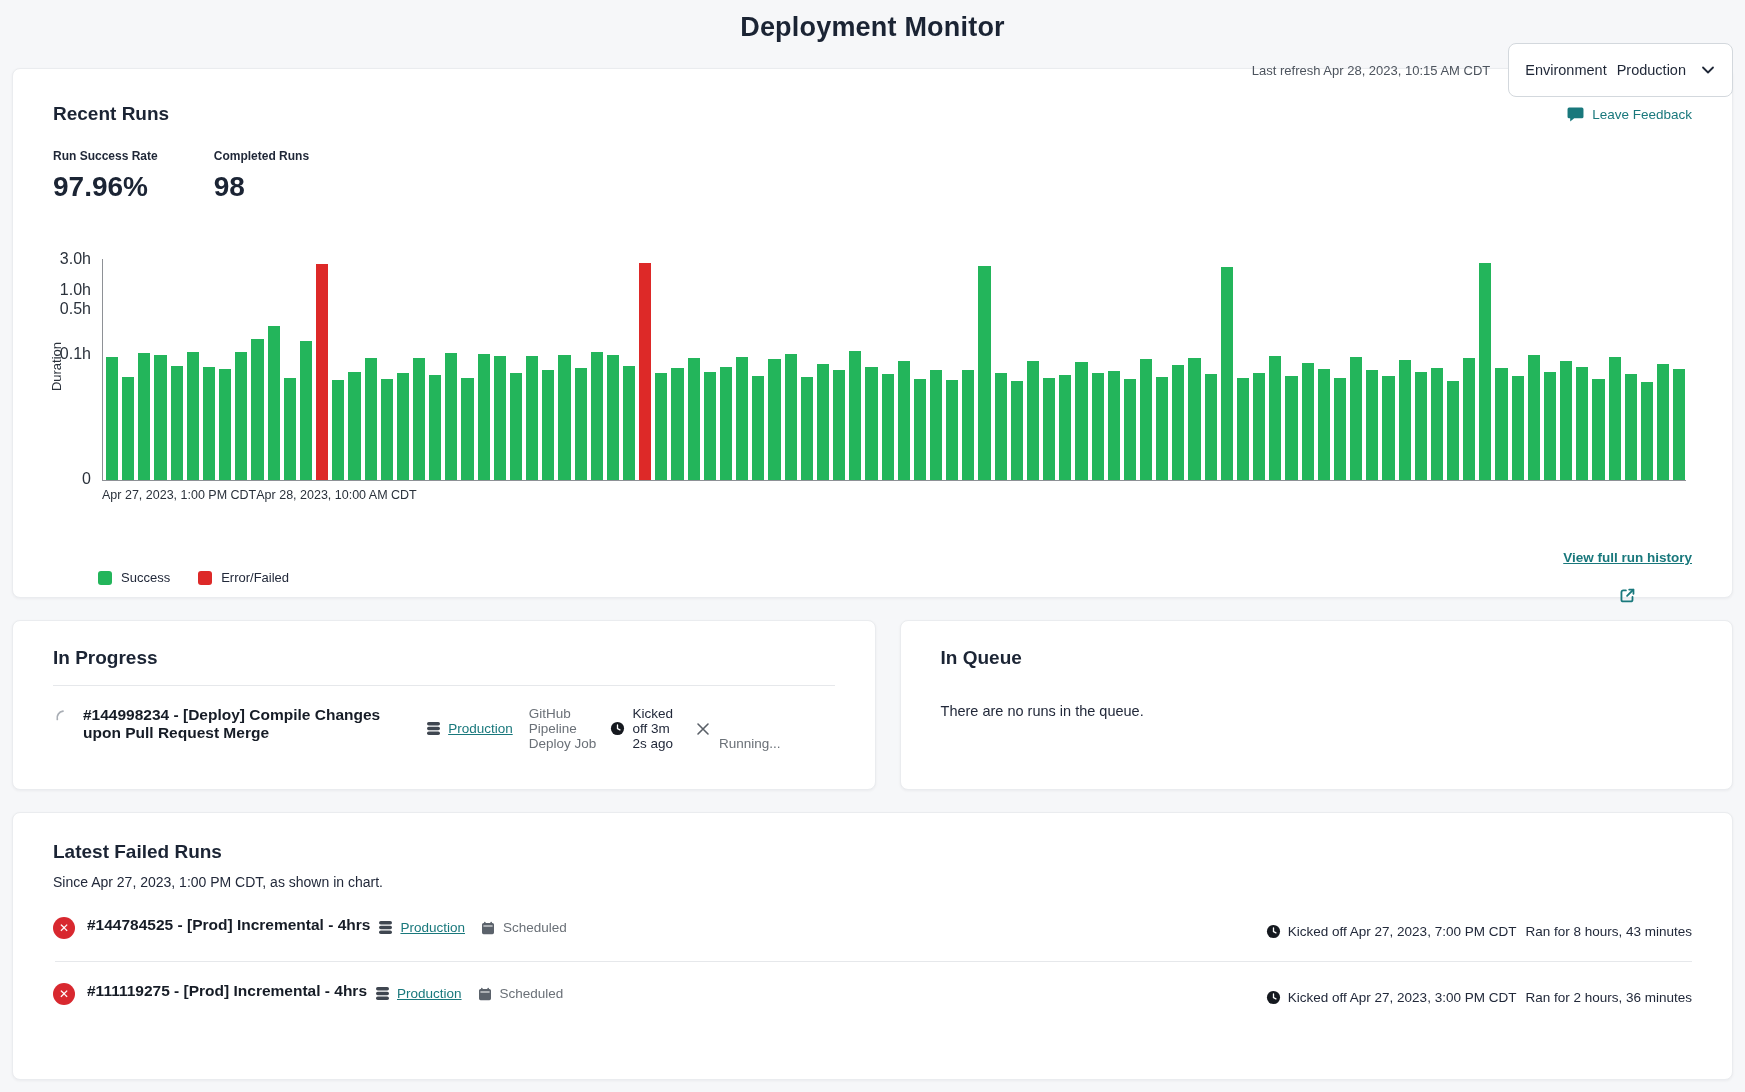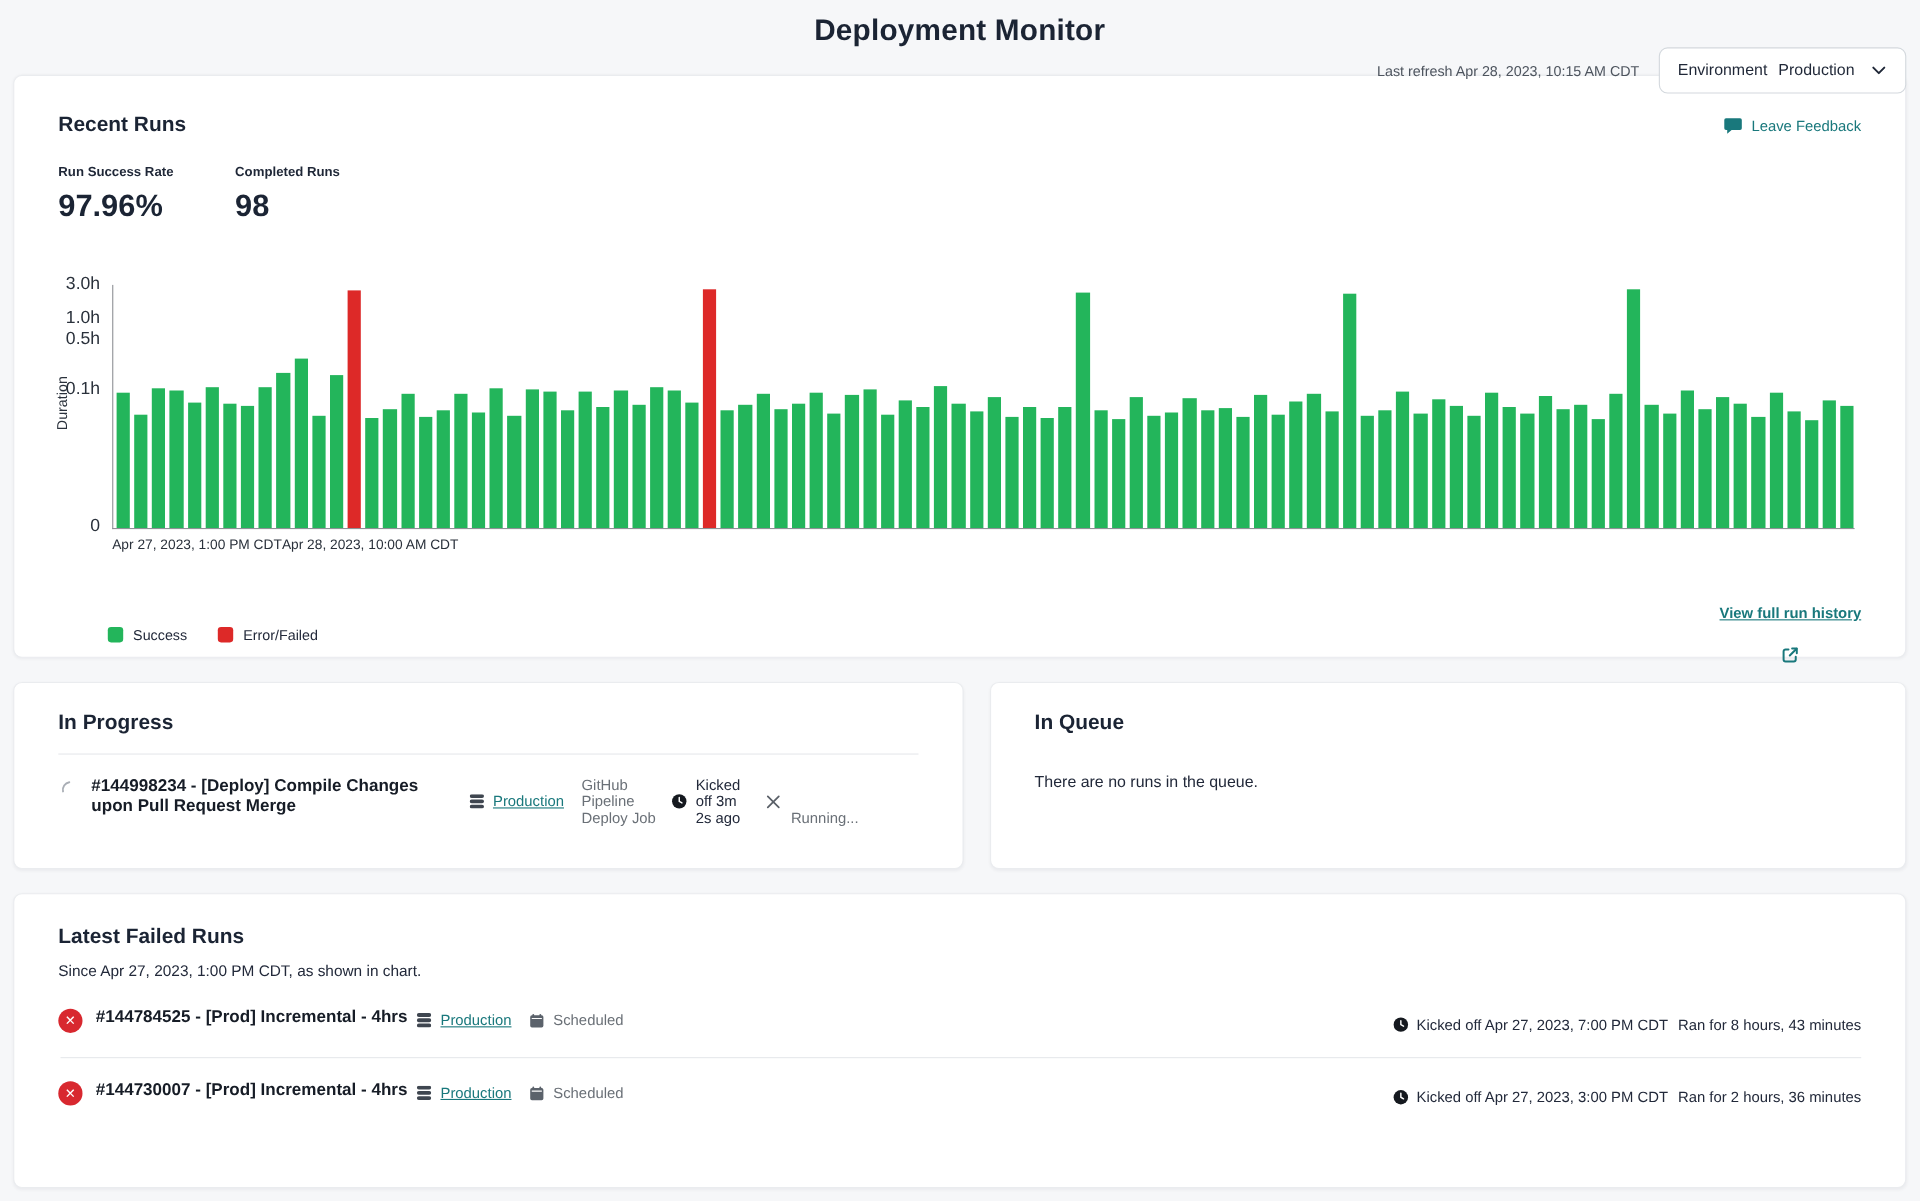--- a/index.html
+++ b/index.html
@@ -15,21 +15,21 @@
   .page { padding: 12px; }
 
   
   .topbar { display: flex; align-items: center; height: 48px; margin-bottom: 8px; flex-direction: column; }
   .page-title { font-size: 27px; font-weight: 700; color: #1b2434; letter-spacing: .2px; }
   .topbar-right { margin-left: auto; display: flex; align-items: center; gap: 18px; }
   .last-refresh { font-size: 13px; color: #4d545e; }
   .env-select {
     display: flex; align-items: center; gap: 10px;
     background: #fff; border: 1px solid #d3d8dd; border-radius: 8px;
-    height: 42px; padding: 0 16px; cursor: pointer; font-size: 14.5px; color: #1f2737;
+    height: 54px; padding: 0 16px; cursor: pointer; font-size: 14.5px; color: #1f2737;
   }
   .env-select .chev { display: flex; margin-left: 4px; }
 
   
   .card {
     background: #fff; border: 1px solid #eaecef; border-radius: 8px;
     box-shadow: 0 1px 3px rgba(16,24,40,.05);
   }
   .card-h { font-size: 19px; font-weight: 700; color: #1b2434; }
 
@@ -50,21 +50,21 @@
   .y-ticks { position: absolute; left: 0; top: 0; width: 42px; height: 222px; }
   .ytick { position: absolute; right: 4px; font-size: 16px; color: #2a313b; text-align: right; width: 38px; }
   .plot {
     height: 222px; border-left: 1px solid #8e9196; border-bottom: 1px solid #8e9196;
     display: flex; align-items: flex-end; gap: 4px; padding-left: 3px;
   }
   .bar { flex: 1 1 0; min-width: 2px; }
   .x-labels { display: flex; justify-content: flex-start; margin-top: 7px;
     font-size: 12.5px; color: #2a313b; }
   .legend-row { display: flex; align-items: center; gap: 28px; margin-top: 48px; padding-left: 45px; }
-  .legend-item { display: flex; align-items: flex-start; gap: 9px; font-size: 13px; color: #22293a; }
+  .legend-item { display: flex; align-items: flex-end; gap: 9px; font-size: 13px; color: #22293a; }
   .legend-swatch { width: 14px; height: 14px; border-radius: 3px; }
   .history-link { margin-left: auto; display: flex; align-items: center; gap: 22px;
     color: #19787c; font-size: 13.5px; font-weight: 600; cursor: pointer; flex-direction: column; }
   .history-link span { text-decoration: underline; }
 
   
   .mid-row { display: flex; gap: 24px; margin-bottom: 22px; }
   .in-progress { flex: 1.04; padding: 26px 40px; height: 170px; }
   .in-queue { flex: 1; padding: 26px 40px; height: 170px; }
   .divider { height: 1px; background: #e6e8eb; margin-top: 16px; }
@@ -378,21 +378,21 @@
         </div>
         <div class="ranfor">Ran for 8 hours, 43 minutes</div>
       </div>
     </div>
 
     <div class="hr"></div>
 
     <div class="failed-row2">
       <div class="fail-icon">✕</div>
       <div class="run-main">
-        <div class="run-title">#144730007 - [Prod] Incremental - 4hrs</div>
+        <div class="run-title">#111119275 - [Prod] Incremental - 4hrs</div>
         <div class="run-meta">
           <span>
             <svg width="13" height="13" viewBox="0 0 12 12">
                 <g fill="#3f4650">
                   <rect width="12" height="3.2" rx="1.6"></rect>
                   <rect y="4.4" width="12" height="3.2" rx="1.6"></rect>
                   <rect y="8.8" width="12" height="3.2" rx="1.6"></rect>
                 </g>
               </svg>
           </span>

